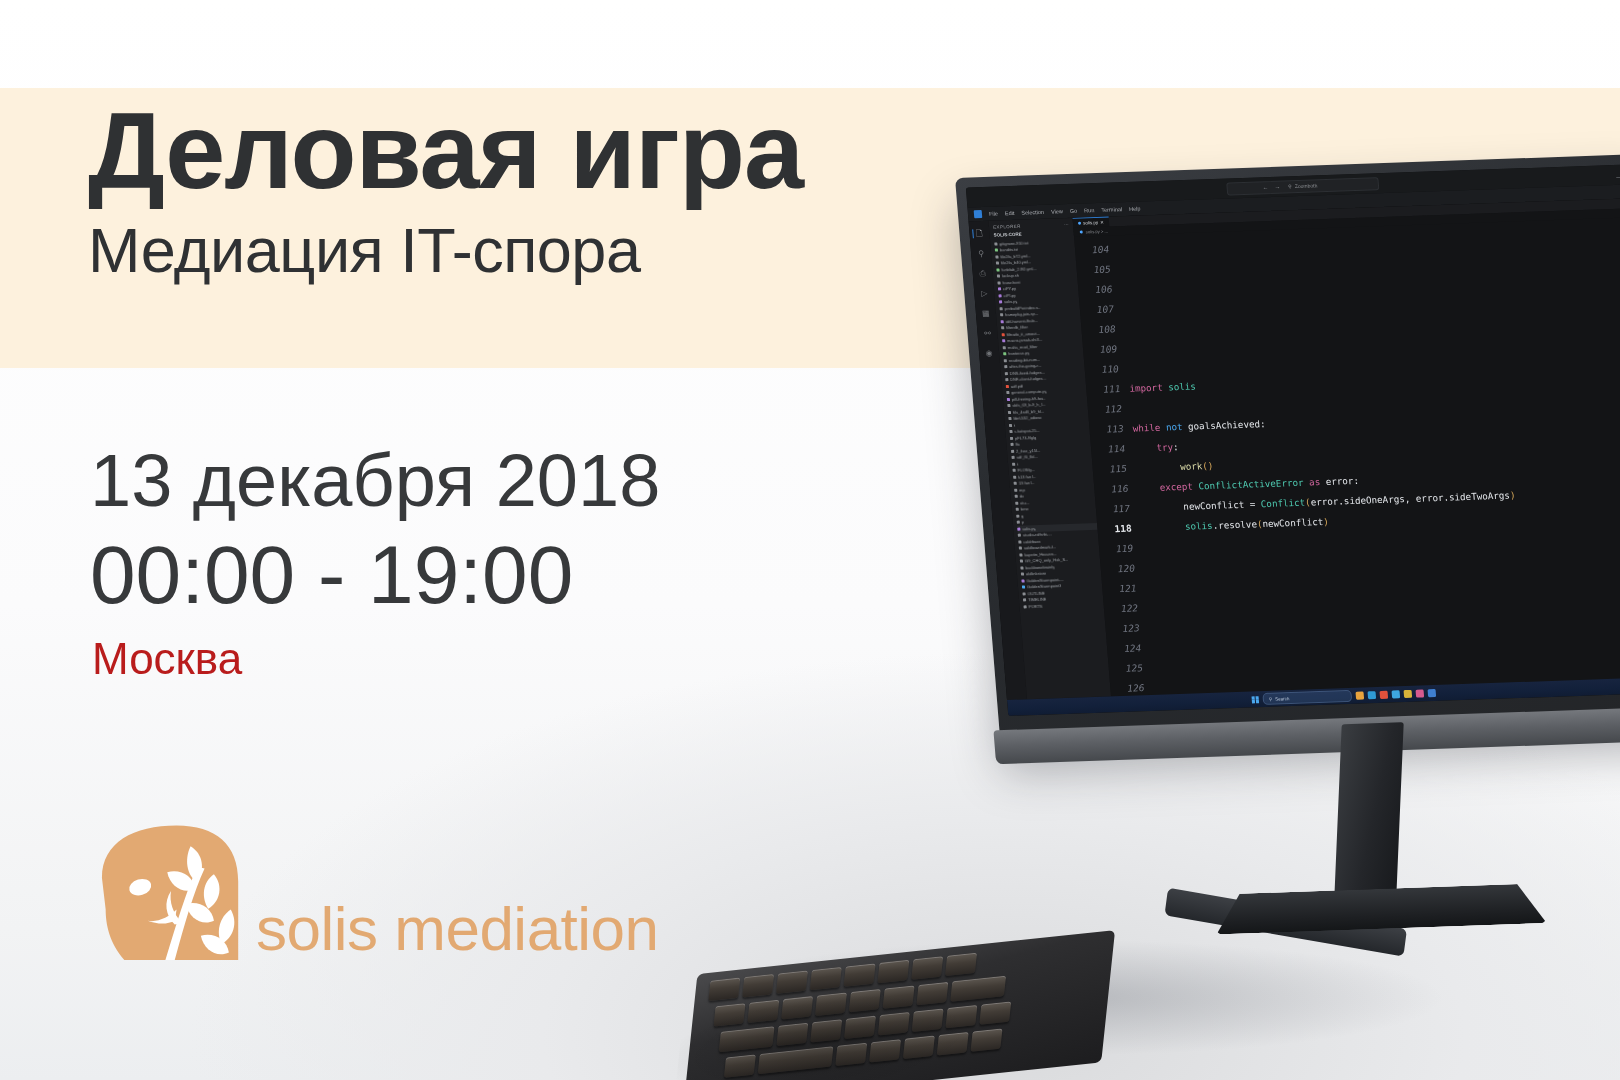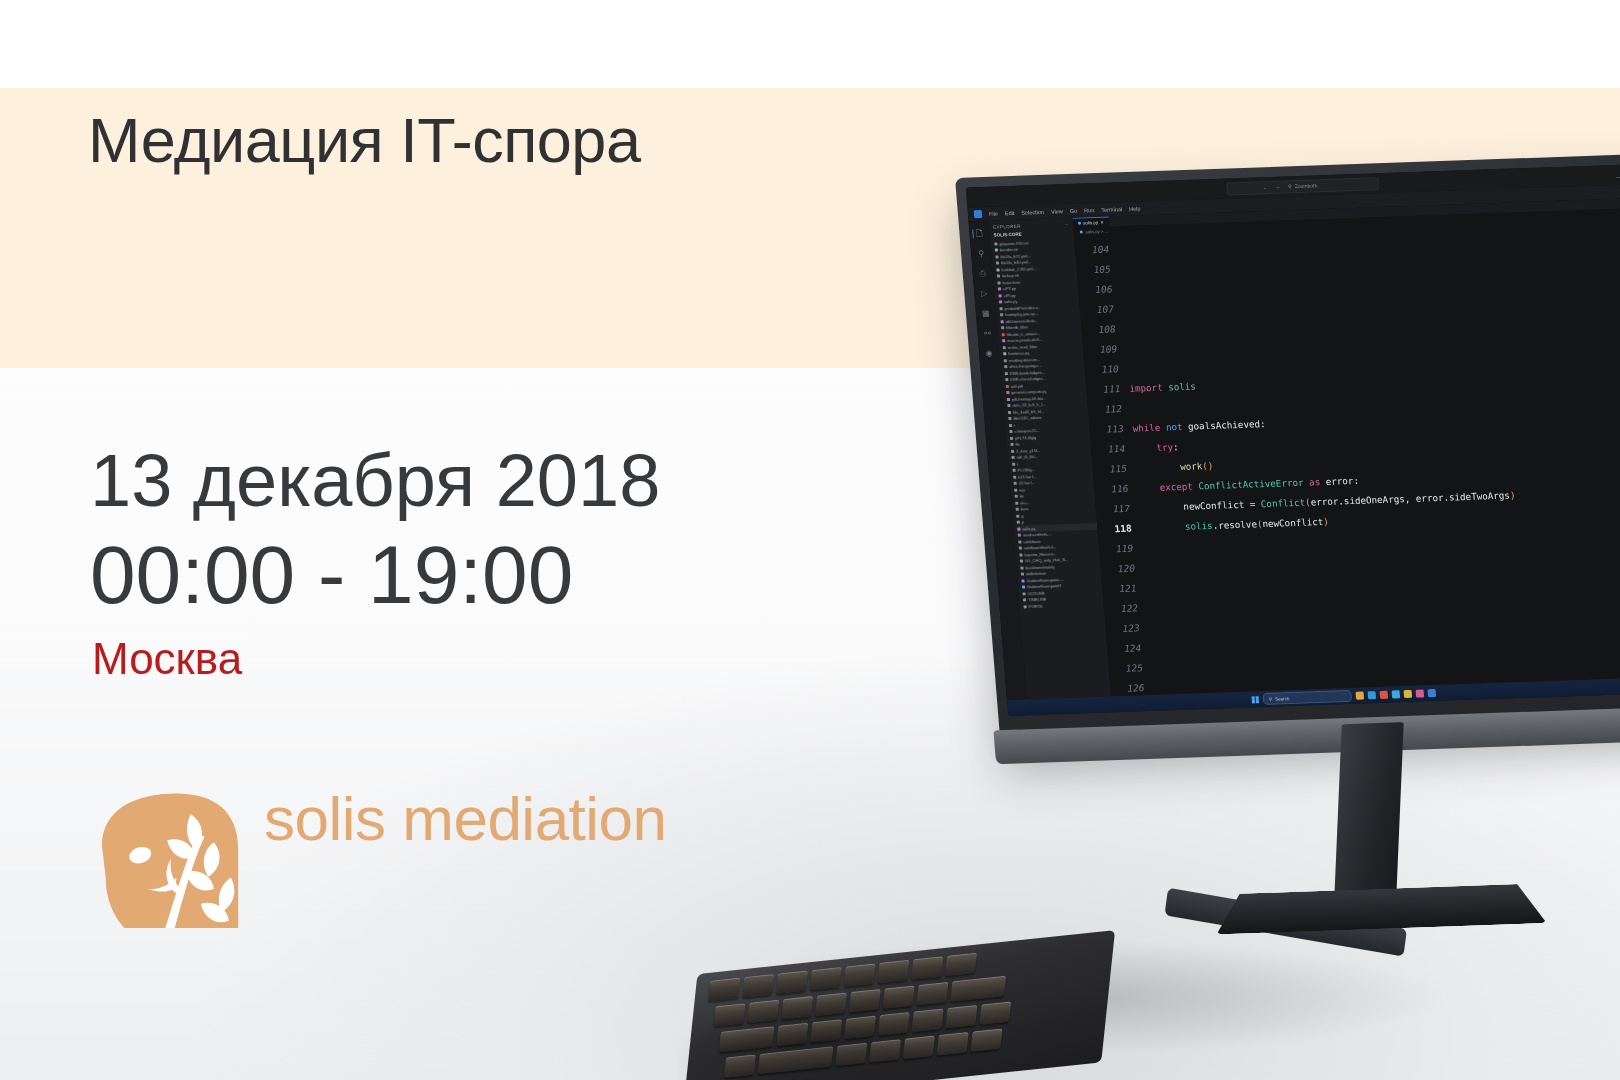--- a/index.html
+++ b/index.html
@@ -51,21 +51,21 @@
   .meta-time{
     font-size:82px;font-weight:300;line-height:1.12;color:#37393b;
     letter-spacing:0px;white-space:nowrap;margin:6px 0 0 0;
   }
   .meta-city{
     font-size:44px;font-weight:300;line-height:1.2;color:#b91c1c;
     white-space:nowrap;margin:12px 0 0 2px;
   }
 
   
-  .brand{position:absolute;left:96px;top:788px;display:flex;align-items:flex-start;gap:18px;z-index:6;}
+  .brand{position:absolute;left:96px;top:820px;display:flex;align-items:flex-end;gap:10px;z-index:6;}
   .brand-mark{width:150px;height:140px;display:block;flex:none;}
   .brand-word{
     font-size:62px;font-weight:400;color:#e2a972;letter-spacing:-0.5px;
     white-space:nowrap;line-height:1;
   }
 
   
   .monitor{
     position:absolute;left:955px;top:178px;width:690px;height:600px;
     z-index:4;
@@ -617,20 +617,21 @@
         <div class="key"></div>
         <div class="key"></div>
       <div class="key"></div>
         <div class="key"></div>
         <div class="key"></div>
     </div>
     <div class="kb-glow"></div>
   </div>
 
   <div class="headline">
+    <h1 class="title-main">Деловая игра</h1>
     <h2 class="title-sub">Медиация IT-спора</h2>
   </div>
 
   <div class="meta">
     <div class="meta-date">13 декабря 2018</div>
     <div class="meta-time">00:00 - 19:00</div>
     <div class="meta-city">Москва</div>
   </div>
 
   <div class="brand">

